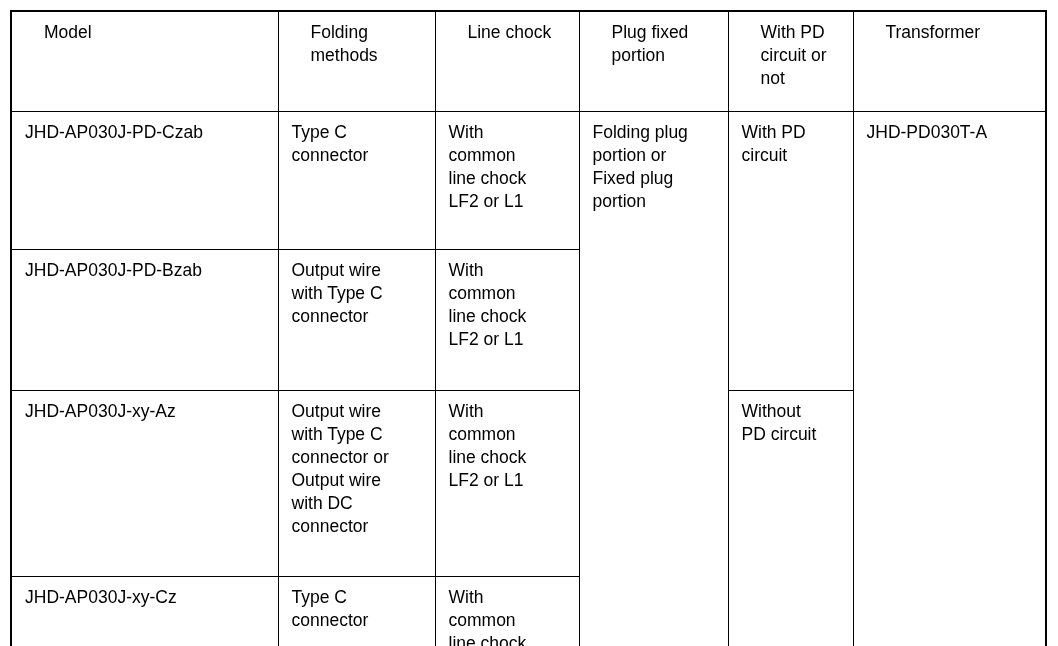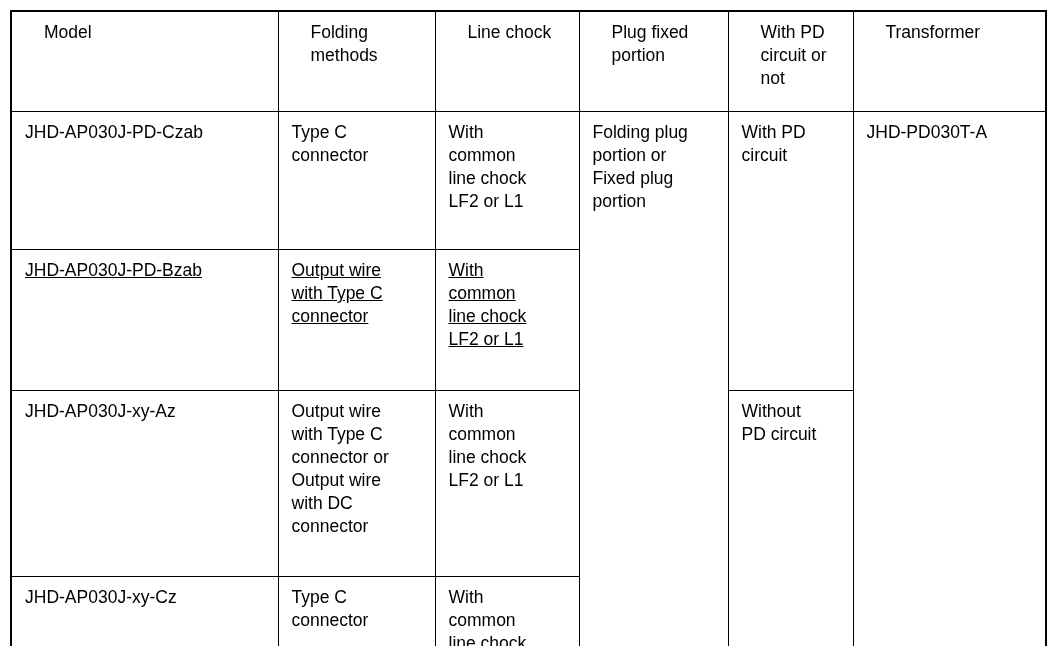--- a/index.html
+++ b/index.html
@@ -48,21 +48,21 @@
 
   .col-model       { width: 267px; }
   .col-output      { width: 157px; }
   .col-chock       { width: 144px; }
   .col-plug        { width: 149px; }
   .col-pd          { width: 125px; }
   .col-transformer { width: 193px; }
 
   .row-header td { height: 84px; padding-left: 32px; }
   .row-1 td { height: 122px; }
-  .row-2 td { height: 125px; text-decoration: underline; }
+  .row-2 td { height: 125px; }
   .row-3 td { height: 170px; }
   .row-4 td { height: 125px; }
 
   .cell-text {
     display: block;
     white-space: pre-line;
   }
 </style>
 </head>
 <body>

